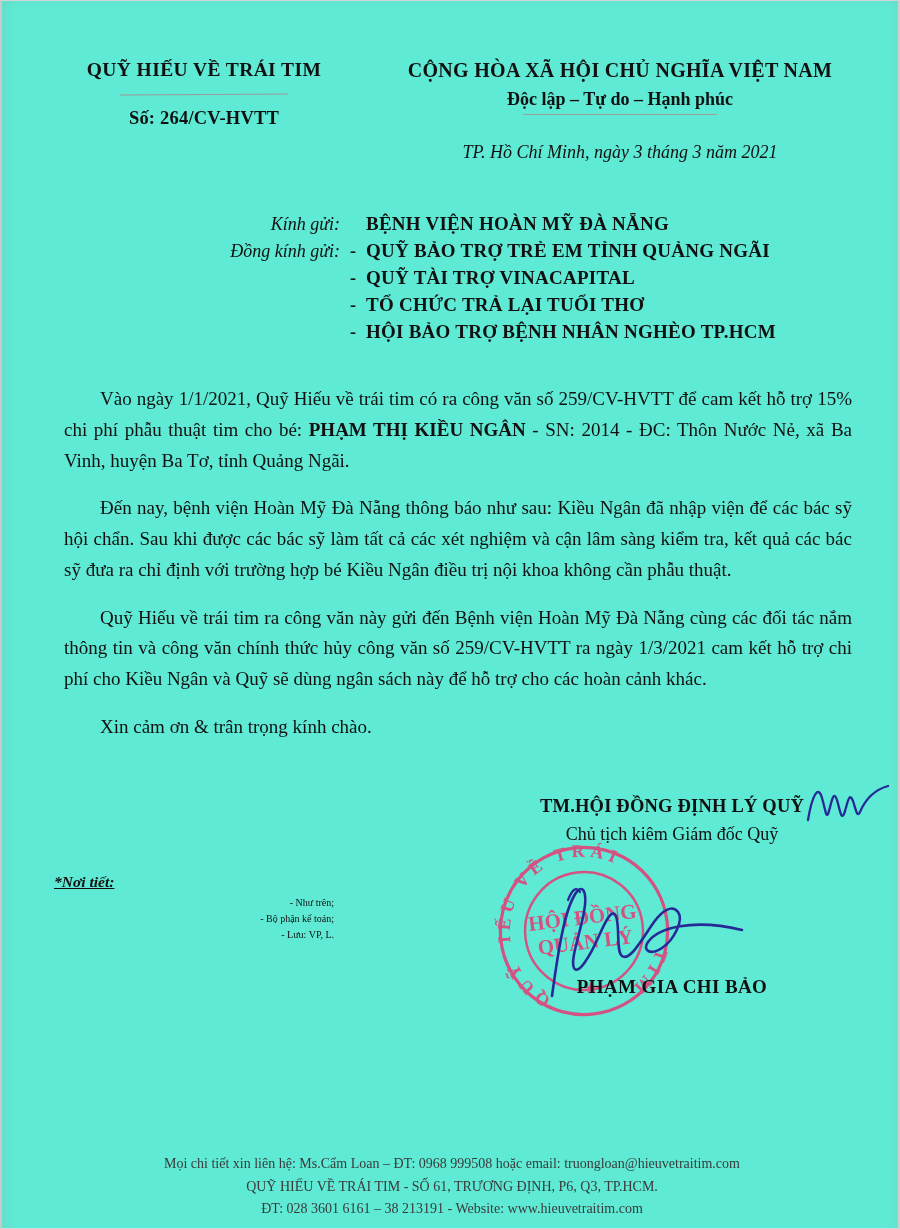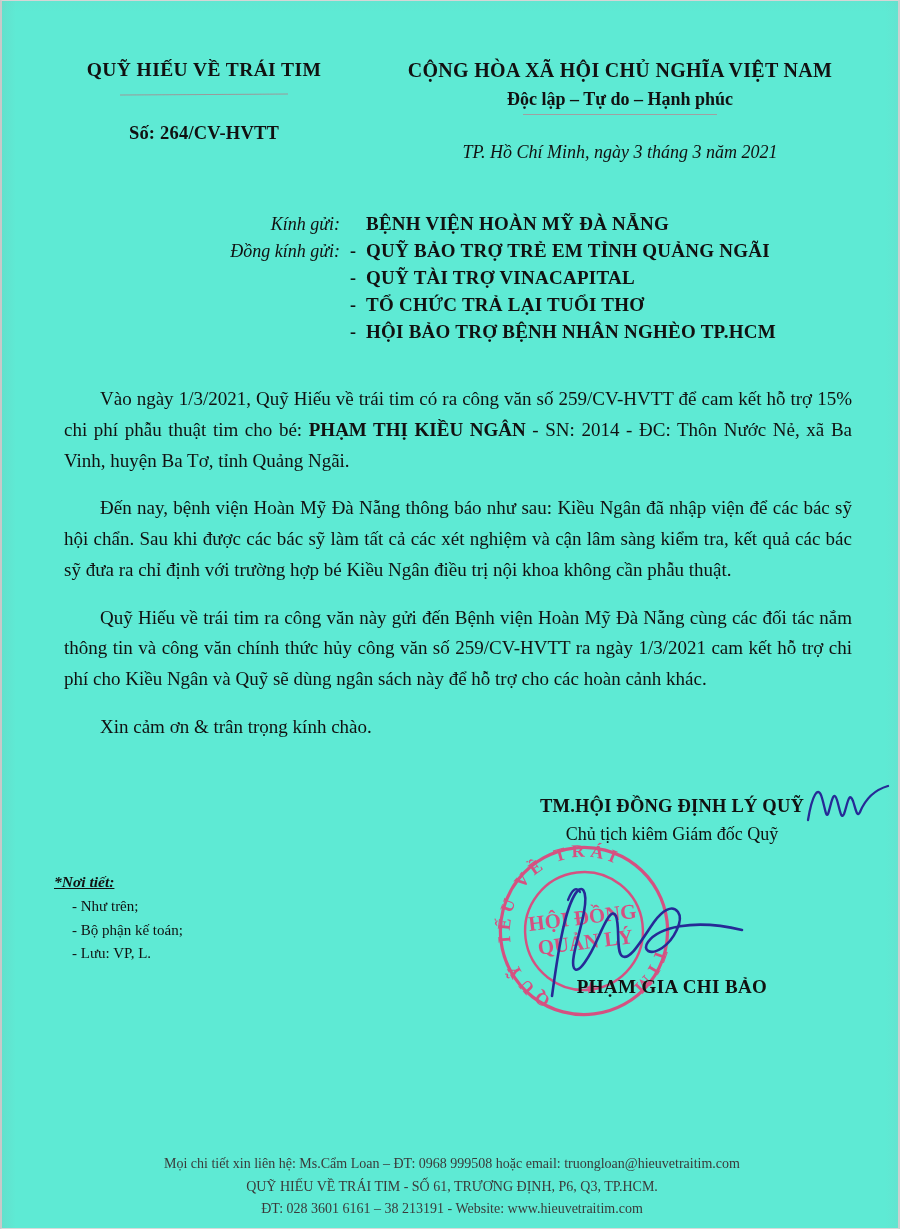--- a/index.html
+++ b/index.html
@@ -68,21 +68,21 @@
   .rule-short {
     width: 168px;
     height: 1px;
     background: #9a9a9a;
     margin: 13px auto 0 auto;
     transform: rotate(-0.35deg);
   }
   .doc-no {
     font-weight: bold;
     font-size: 18.5px;
-    margin-top: 28px;
+    margin-top: 13px;
     letter-spacing: .2px;
   }
   .doc-subject {
     font-style: italic;
     font-size: 17.5px;
     line-height: 1.42;
     margin-top: 7px;
     padding: 0 26px;
   }
   .nation {
@@ -236,23 +236,24 @@
     width: 280px;
   }
   .noinhan-title {
     font-style: italic;
     font-weight: bold;
     font-size: 15.5px;
     text-decoration: underline;
     margin-bottom: 4px;
   }
   .noinhan-item {
-    font-size: 15px;
+    font-size: 10px;
     padding-left: 18px;
     line-height: 1.58;
+    text-align: right;
   }
 
   
   .footer {
     position: absolute;
     top: 1152px;
     left: 0;
     width: 900px;
     text-align: center;
     color: #3a3a3a;
@@ -304,21 +305,21 @@
       <div class="rcp-name">TỔ CHỨC TRẢ LẠI TUỔI THƠ</div>
     </div>
     <div class="rcp-row">
       <div class="rcp-label"></div>
       <div class="rcp-dash">-</div>
       <div class="rcp-name">HỘI BẢO TRỢ BỆNH NHÂN NGHÈO TP.HCM</div>
     </div>
   </div>
 
   <div class="body-text">
-    <p class="para"><span>Vào ngày 1/3/2021, Quỹ Hiếu về trái tim có ra công văn số 259/CV-HVTT để cam kết hỗ trợ 15% chi phí phẫu thuật tim cho bé: </span><b>PHẠM THỊ KIỀU NGÂN</b><span> - SN: 2014 - ĐC: Thôn Nước Nẻ, xã Ba Vinh, huyện Ba Tơ, tỉnh Quảng Ngãi.</span></p>
+    <p class="para"><span>Vào ngày 1/1/2021, Quỹ Hiếu về trái tim có ra công văn số 259/CV-HVTT để cam kết hỗ trợ 15% chi phí phẫu thuật tim cho bé: </span><b>PHẠM THỊ KIỀU NGÂN</b><span> - SN: 2014 - ĐC: Thôn Nước Nẻ, xã Ba Vinh, huyện Ba Tơ, tỉnh Quảng Ngãi.</span></p>
     <p class="para">Đến nay, bệnh viện Hoàn Mỹ Đà Nẵng thông báo như sau: Kiều Ngân đã nhập viện để các bác sỹ hội chẩn. Sau khi được các bác sỹ làm tất cả các xét nghiệm và cận lâm sàng kiểm tra, kết quả các bác sỹ đưa ra chỉ định với trường hợp bé Kiều Ngân điều trị nội khoa không cần phẫu thuật.</p>
     <p class="para">Quỹ Hiếu về trái tim ra công văn này gửi đến Bệnh viện Hoàn Mỹ Đà Nẵng cùng các đối tác nắm thông tin và công văn chính thức hủy công văn số 259/CV-HVTT ra ngày 1/3/2021 cam kết hỗ trợ chi phí cho Kiều Ngân và Quỹ sẽ dùng ngân sách này để hỗ trợ cho các hoàn cảnh khác.</p>
     <p class="para closing">Xin cảm ơn &amp; trân trọng kính chào.</p>
   </div>
 
   <div class="sign-block">
     <div class="sign-title">TM.HỘI ĐỒNG ĐỊNH LÝ QUỸ</div>
     <div class="sign-role">Chủ tịch kiêm Giám đốc Quỹ</div>
 
     <svg class="seal" viewBox="0 0 200 200">

